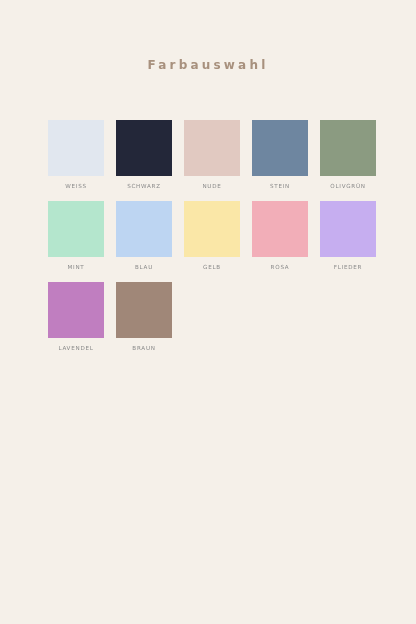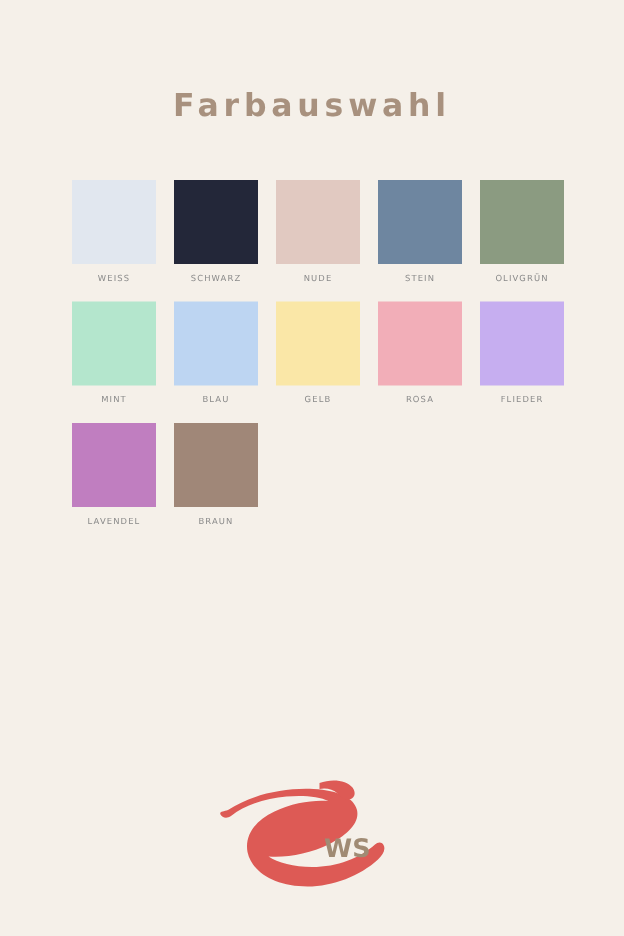--- a/index.html
+++ b/index.html
@@ -21,21 +21,21 @@
     position: relative;
     box-sizing: border-box;
   }
 
   .page-title {
     position: absolute;
     top: 58px;
     left: 0;
     width: 416px;
     text-align: center;
-    font-size: 21px;
+    font-size: 12px;
     font-weight: 600;
     letter-spacing: 3.2px;
     color: #a8917e;
     font-family: "DejaVu Sans", sans-serif;
   }
 
   .swatch-grid {
     position: absolute;
     top: 120px;
     left: 48px;
@@ -152,30 +152,14 @@
         <span class="swatch-label">LAVENDEL</span>
       </div>
       <div class="swatch-cell">
         <span class="swatch-chip" style="background-color: rgb(160, 135, 120);"></span>
         <span class="swatch-label">BRAUN</span>
       </div>
     </div>
 
   </div>
 
-  <div class="logo-area">
-    <svg class="logo-svg" width="130" height="84" viewBox="0 0 130 84">
-
-      <g>
-        <path d="M9 27 C24 17, 46 12, 66 13 C83 14, 93 19, 95 27 C97 36, 88 44, 76 50
-                 C64 56, 48 59, 36 58 C42 62, 53 65, 65 65 C82 65, 97 59, 107 50
-                 C109 48, 112 48, 113 51 C114 54, 112 57, 109 60
-                 C97 71, 79 78, 62 78 C41 78, 25 69, 22 55 C20 44, 27 34, 40 28
-                 C52 22, 67 20, 76 21 C70 18, 59 17, 48 18 C34 19, 20 24, 11 31
-                 C8 33, 5 32, 4 30 C3 28, 6 28, 9 27 Z" fill="#dd5a55"></path>
-        <path d="M70 9 C78 6, 88 7, 92 12 C95 16, 93 20, 89 20 C86 20, 84 18, 82 16
-                 C79 13, 74 12, 70 13 Z" fill="#dd5a55"></path>
-      </g>
-      <text x="73" y="58" font-family="DejaVu Sans, sans-serif" font-size="17" font-weight="700" fill="#a08b74">WS</text>
-    </svg>
-  </div>
 
 </div>
 
 </body></html>

